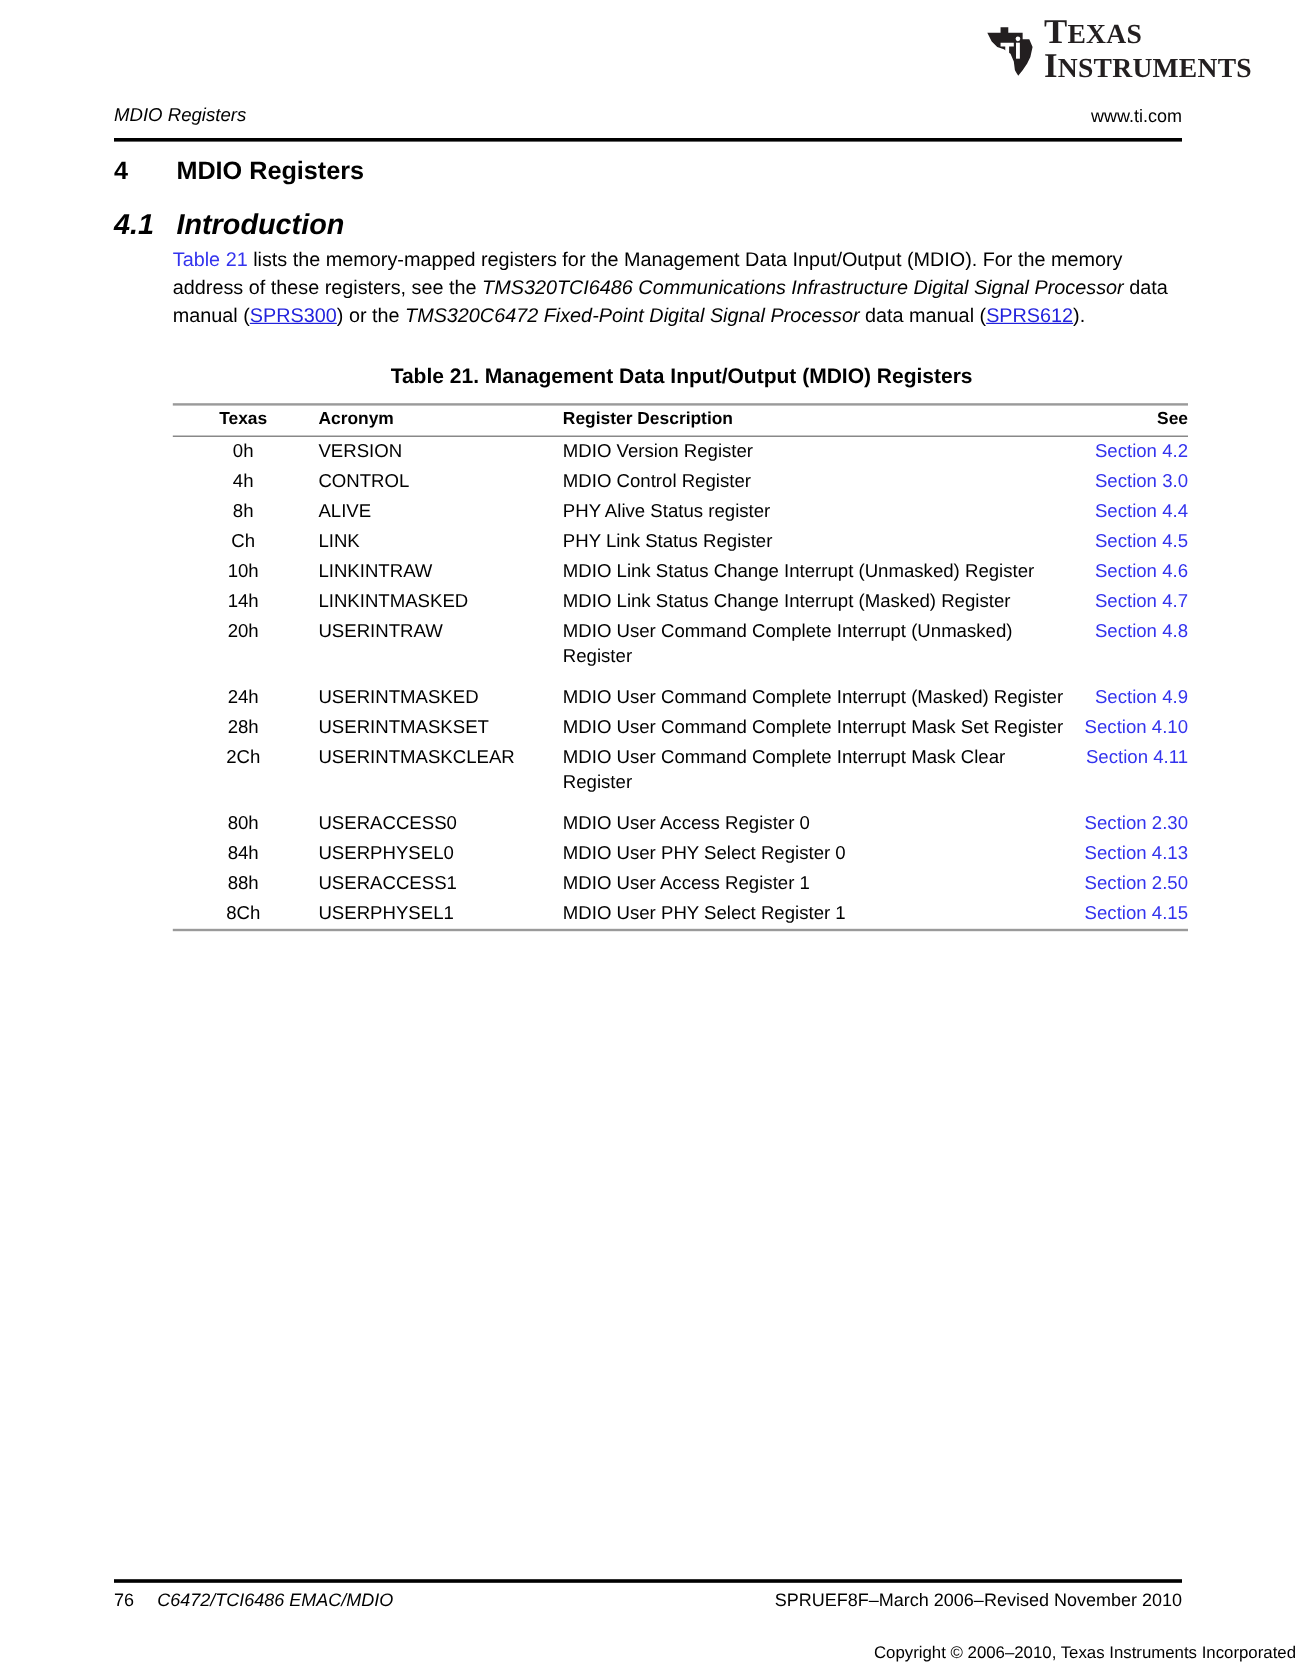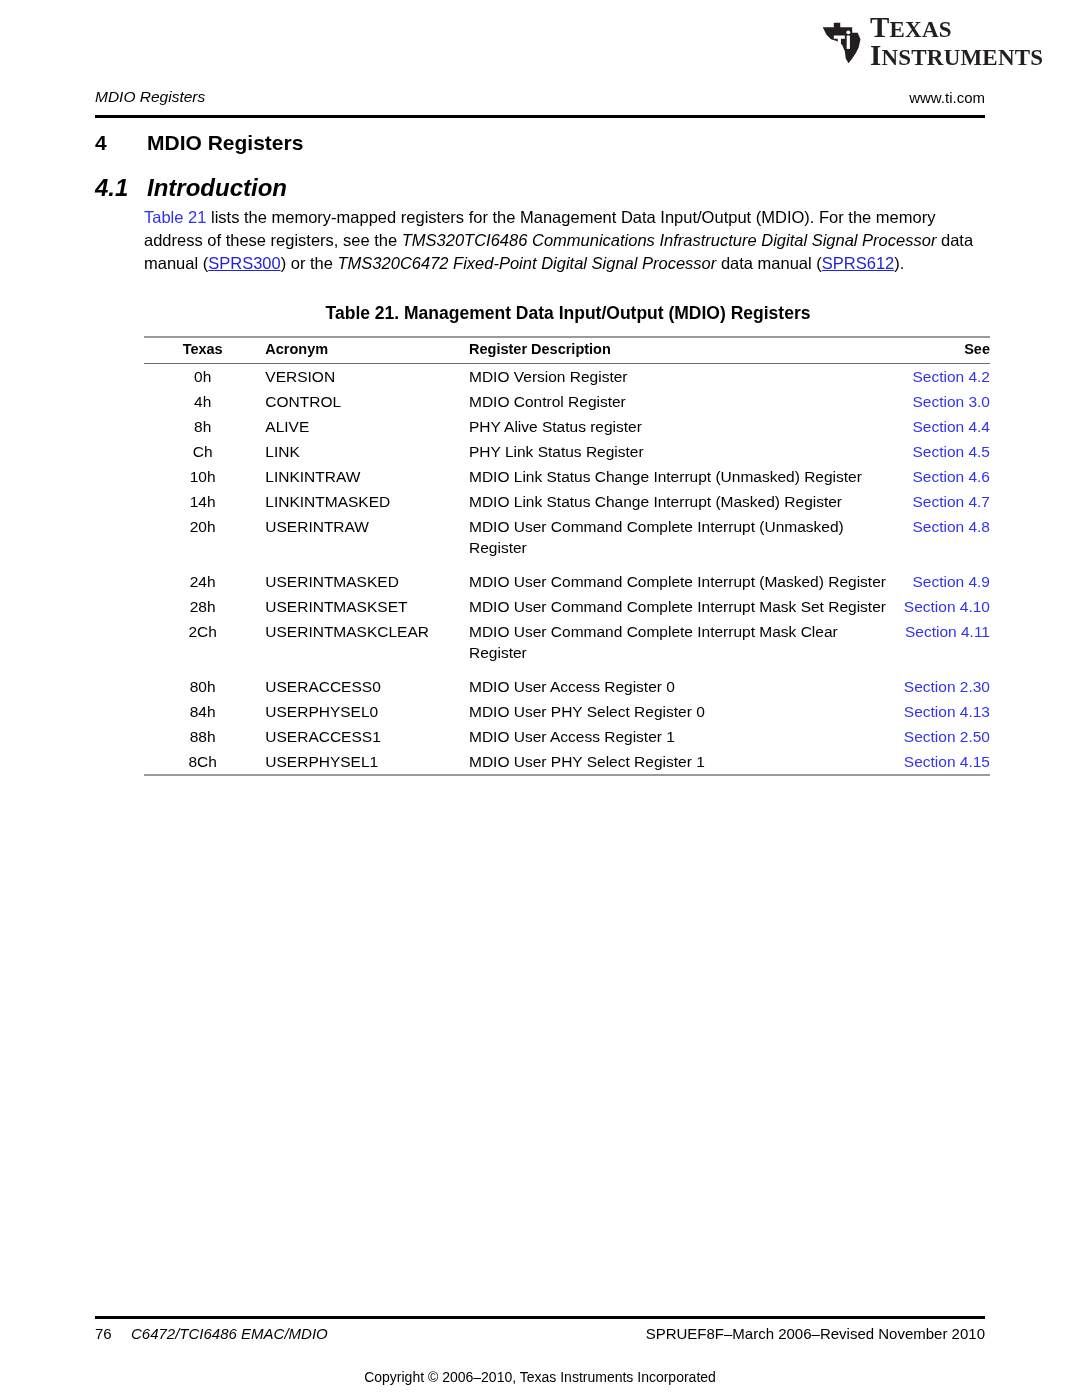--- a/index.html
+++ b/index.html
@@ -237,21 +237,21 @@
     font-weight: bold;
     color: #701a75;
     text-decoration: none;
     white-space: nowrap;
   }
   .ftr-copy {
     position: absolute;
     left: 0;
     top: 1369px;
     width: 1080px;
-    text-align: center;
+    text-align: right;
     font-size: 14px;
   }
 </style>
 </head>
 <body>
 
 <div class="page">
 
   <div class="logo-wrap">
     <svg class="logo-mark" viewBox="0 0 100 100">

